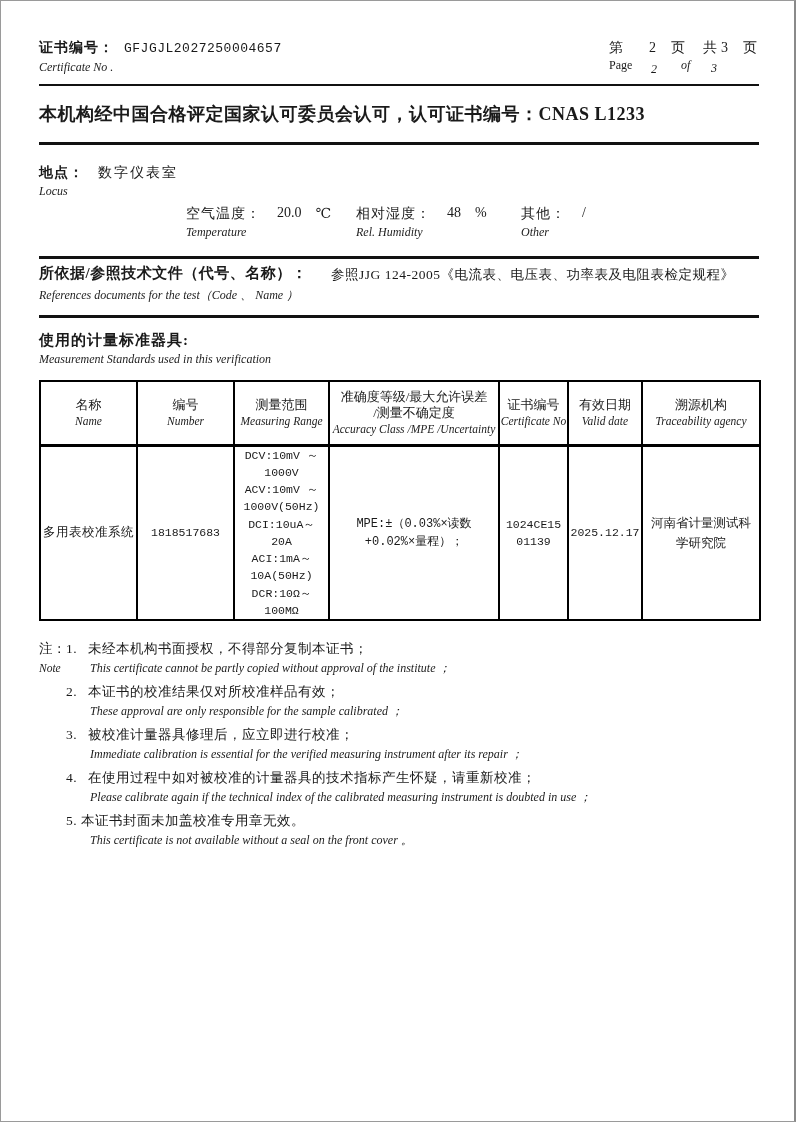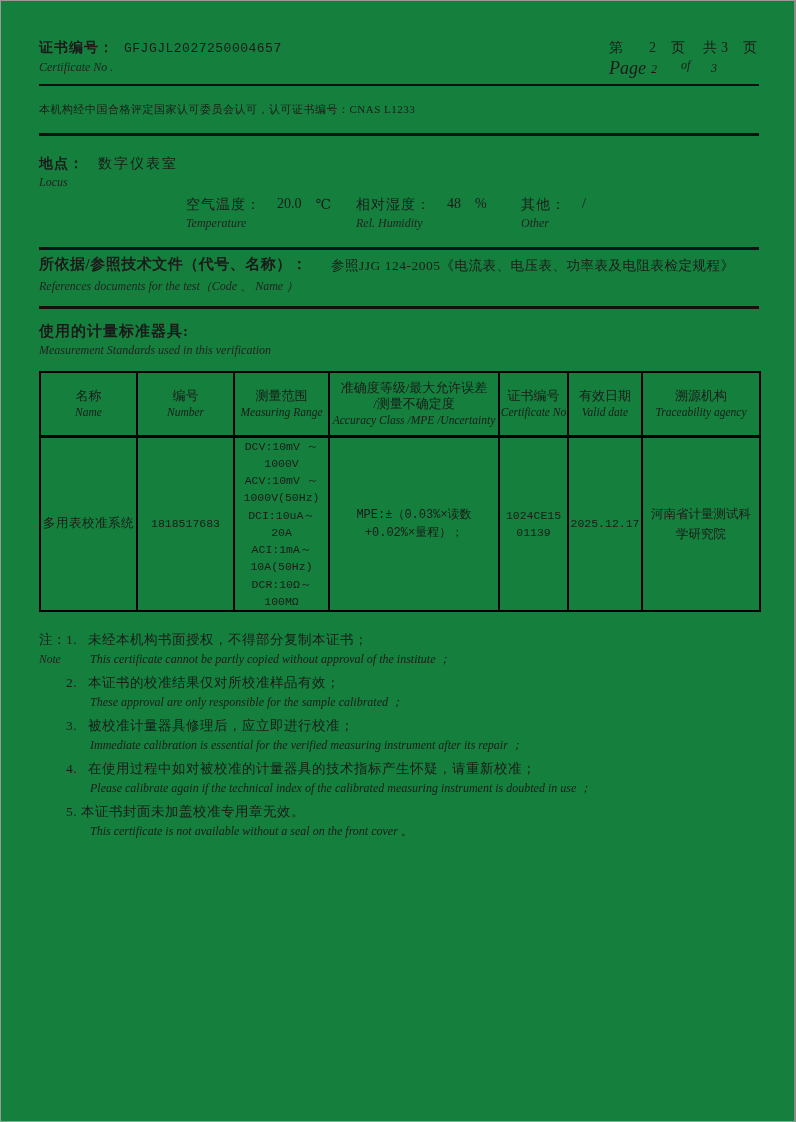--- a/index.html
+++ b/index.html
@@ -2,21 +2,21 @@
 <html><head>
 <meta charset="utf-8">
 <style>
   * { margin: 0; padding: 0; box-sizing: border-box; }
   html, body { background: #e8e8e8; }
   body { font-family: "Liberation Serif", "DejaVu Serif", serif; color: #1a1a1a; }
   .page {
     position: relative;
     width: 796px; height: 1122px;
     margin: 0 auto;
-    background: #15803d;
+    background: #ffffff;
     border: 1px solid #9a9a9a;
     border-right: 2px solid #8a8a8a;
     overflow: hidden;
   }
   .content { margin: 0 38px; width: 720px; }
   .mono { font-family: "Liberation Mono", "DejaVu Sans Mono", monospace; }
   .bold { font-weight: bold; }
   .en { font-style: italic; font-size: 12px; color: #222; }
   .rule { background: #111; width: 720px; }
   .rule-thin { height: 2px; }
@@ -28,29 +28,29 @@
   .cert-line .mono { font-size: 13px; letter-spacing: 0.5px; margin-left: 10px; }
   .cert-en { margin-top: 3px; }
   .pagebox { position: relative; width: 150px; height: 40px; font-size: 14px; }
   .pagebox span { position: absolute; white-space: nowrap; }
   .pg-di { left: 0; top: 0; }
   .pg-cur1 { left: 40px; top: 1px; }
   .pg-ye1 { left: 62px; top: 0; }
   .pg-gong { left: 94px; top: 0; }
   .pg-tot1 { left: 112px; top: 1px; }
   .pg-ye2 { left: 134px; top: 0; }
-  .pg-page { left: 0; top: 19px; font-size: 18px; font-style: italic; }
+  .pg-page { left: 0; top: 19px; font-size: 12px; }
   .pg-cur2 { left: 42px; top: 23px; font-size: 12px; font-style: italic; }
   .pg-of { left: 72px; top: 19px; font-size: 12px; font-style: italic; }
   .pg-tot2 { left: 102px; top: 22px; font-size: 12px; font-style: italic; }
   .hr1 { margin-top: 5px; }
 
   
   .accred { margin-top: 16px; }
-  .accred-zh { font-size: 11px; font-weight: normal; letter-spacing: 0.5px; }
+  .accred-zh { font-size: 18px; font-weight: bold; letter-spacing: 0.5px; }
   .accred-en { margin-top: 4px; }
   .hr2 { margin-top: 16px; }
 
   
   .locus { margin-top: 18px; }
   .label-zh { font-size: 14px; font-weight: bold; letter-spacing: 1px; }
   .inline-val { font-size: 14px; font-weight: normal; margin-left: 14px; letter-spacing: 2px; }
   .sub-en { margin-top: 2px; }
   .envhead { margin-top: 10px; }
   .env-vals { display: flex; margin-top: 6px; padding-left: 147px; }

